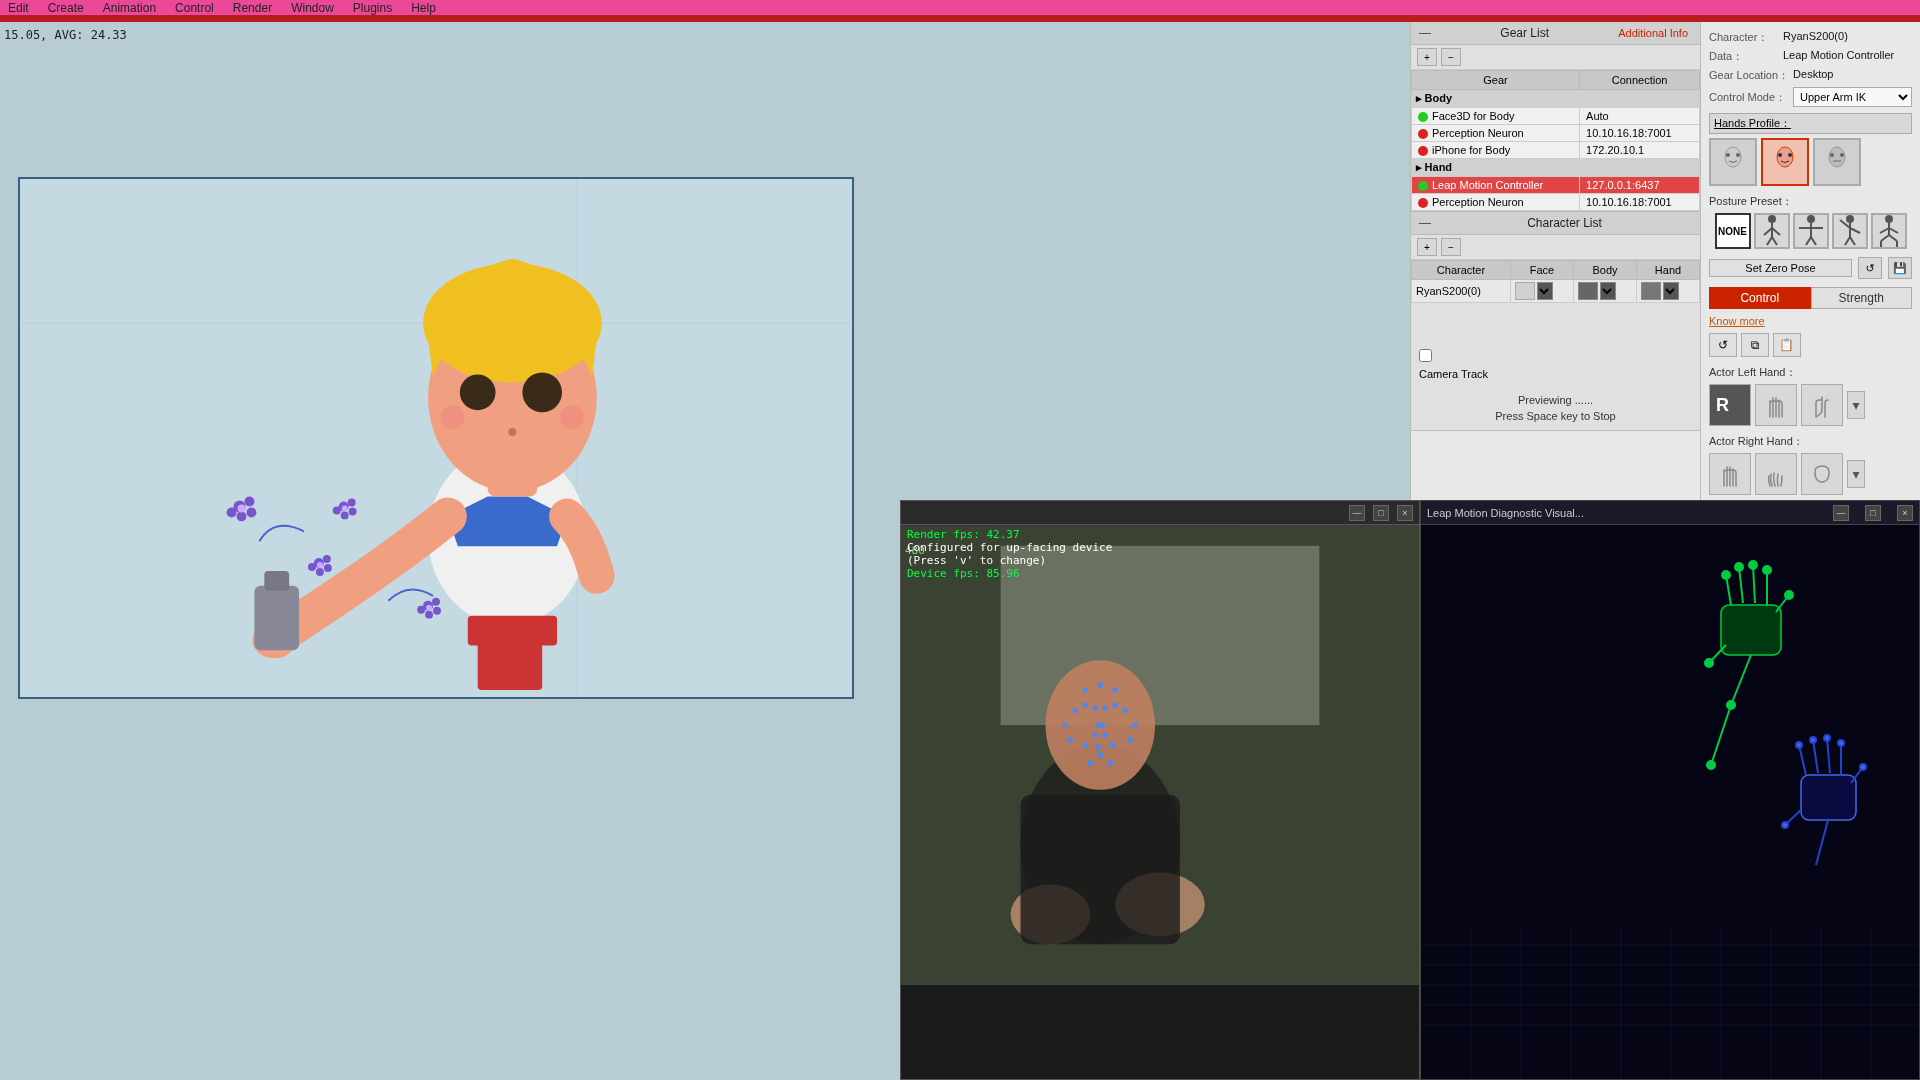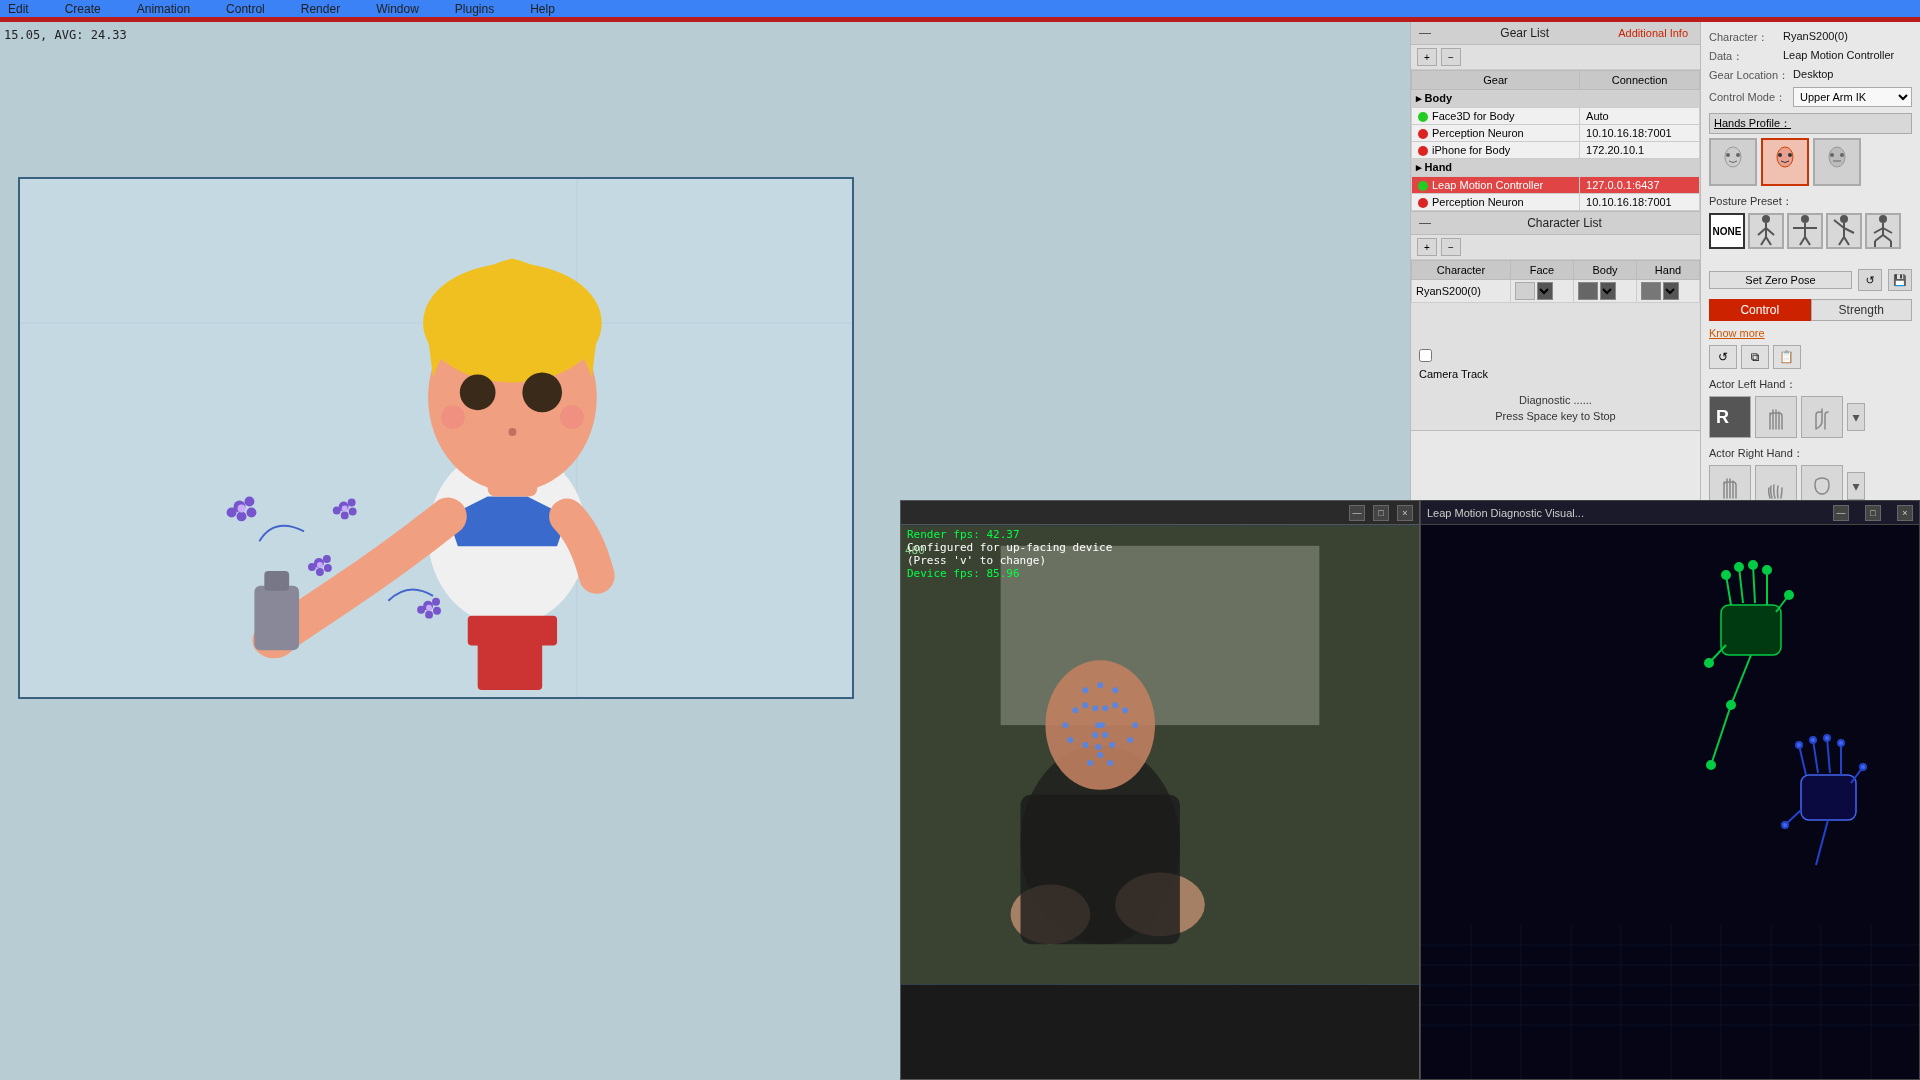--- a/index.html
+++ b/index.html
@@ -1,19 +1,19 @@
 <!DOCTYPE html>
 <html><head>
   <meta charset="utf-8">
   <style>
     * { margin: 0; padding: 0; box-sizing: border-box; }
     body { width: 1920px; height: 1080px; overflow: hidden; background: #c8d8e0; font-family: Arial, sans-serif; font-size: 11px; display: flex; flex-direction: column; }
 
     
-    .menubar { height: 22px; background: #3b82f6; border-bottom: 5px solid #b91c1c; display: flex; align-items: center; padding: 0 4px; gap: 28px; flex-shrink: 0; }
+    .menubar { height: 22px; background: #ec4899; border-bottom: 7px solid #b91c1c; display: flex; align-items: center; padding: 0 4px; gap: 11px; flex-shrink: 0; }
     .menubar-item { font-size: 12px; color: #222; cursor: pointer; padding: 0 4px; }
 
     
     .main-area { display: flex; flex: 1; overflow: hidden; }
 
     
     .canvas-area { flex: 1; background: #b8ccd4; position: relative; overflow: hidden; }
     .stats-overlay { position: absolute; top: 6px; left: 4px; color: #222; font-size: 12px; font-family: monospace; }
     .canvas-viewport { position: absolute; top: 155px; left: 18px; width: 836px; height: 522px; border: 2px solid #3a6080; background: #c5d9e2; overflow: hidden; }
     .canvas-viewport svg { width: 100%; height: 100%; }
@@ -58,21 +58,21 @@
     .fr-value { color: #111; font-weight: normal; }
     .control-mode-row { display: flex; align-items: center; gap: 4px; margin-bottom: 6px; }
     .control-mode-label { font-size: 11px; color: #555; min-width: 80px; }
     .control-mode-select { flex: 1; font-size: 11px; background: #f8f8f8; border: 1px solid #aaa; padding: 1px 2px; height: 20px; }
     .hand-profiles { display: flex; gap: 4px; margin-bottom: 8px; }
     .hand-profile-item { width: 48px; height: 48px; background: #d0d0d0; border: 2px solid #aaa; display: flex; align-items: center; justify-content: center; cursor: pointer; }
     .hand-profile-item.selected { border: 2px solid #cc3300; background: #f0c0b0; }
     .hand-profile-svg { width: 36px; height: 36px; }
 
     .posture-preset-label { font-size: 11px; color: #333; margin-bottom: 4px; }
-    .posture-presets { display: flex; gap: 3px; margin-bottom: 20px; flex-wrap: wrap; }
+    .posture-presets { display: flex; gap: 3px; margin-bottom: 8px; flex-wrap: wrap; justify-content: center; }
     .posture-btn { width: 36px; height: 36px; background: #d8d8d8; border: 2px solid #aaa; display: flex; align-items: center; justify-content: center; cursor: pointer; font-size: 9px; }
     .posture-btn.none-btn { font-size: 10px; font-weight: bold; background: #fff; border: 2px solid #333; width: 36px; }
 
     .set-zero-pose-row { display: flex; align-items: center; gap: 6px; margin-bottom: 8px; }
     .set-zero-btn { flex: 1; background: #e0e0e0; border: 1px solid #aaa; font-size: 11px; padding: 2px 4px; cursor: pointer; text-align: center; }
     .set-zero-icon-btn { width: 24px; height: 22px; background: #d8d8d8; border: 1px solid #aaa; cursor: pointer; display: flex; align-items: center; justify-content: center; font-size: 11px; }
 
     .control-tabs { display: flex; margin-bottom: 6px; }
     .ctrl-tab { flex: 1; padding: 3px; text-align: center; font-size: 12px; cursor: pointer; border: 1px solid #aaa; }
     .ctrl-tab.active { background: #cc2200; color: white; border-color: #cc2200; }
@@ -312,21 +312,21 @@
               </div>
             </td>
           </tr>
         </tbody>
       </table>
       <div style="height: 40px;"></div>
       <div class="camera-track">
         <input type="checkbox" style="">
         <span>Camera Track</span>
       </div>
-      <div class="previewing-text">Diagnostic ......</div>
+      <div class="previewing-text">Previewing ......</div>
       <div class="press-space">Press Space key to Stop</div>
     </div>
 
   </div>
 
   <div class="far-right-panel">
     <div class="fr-row">
       <span class="fr-label">Character：</span>
       <span class="fr-value">RyanS200(0)</span>
     </div>

